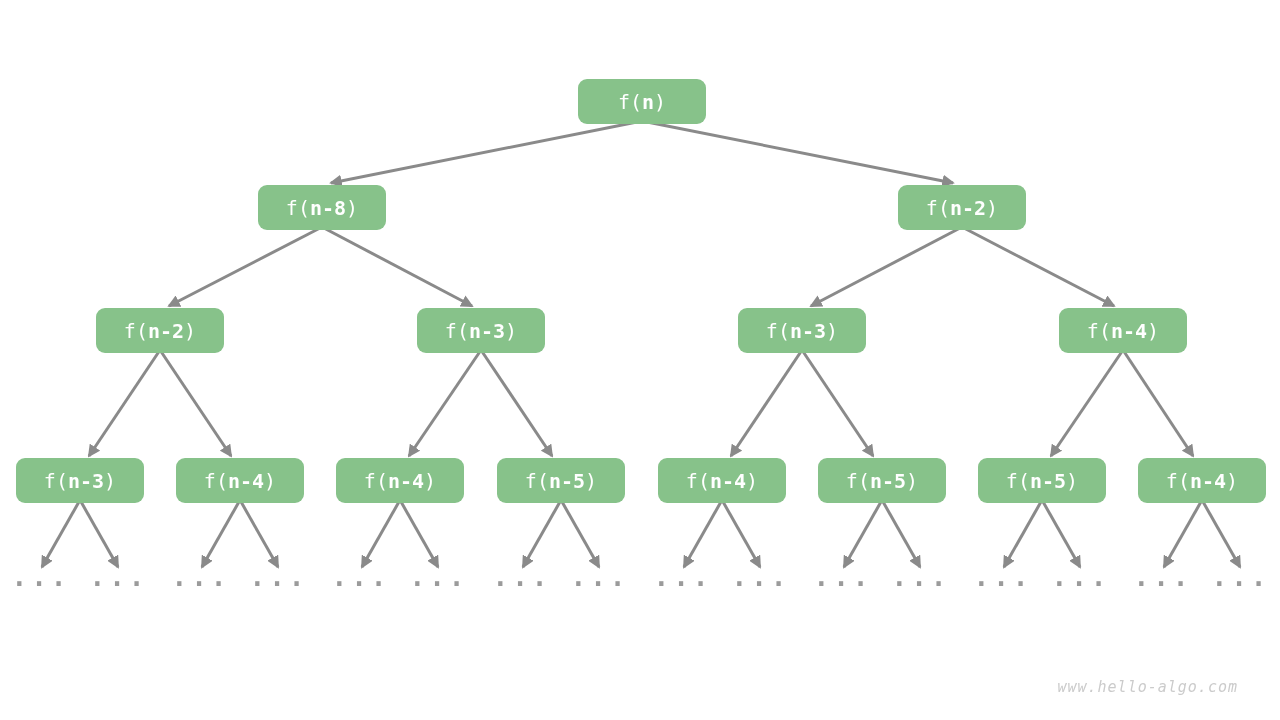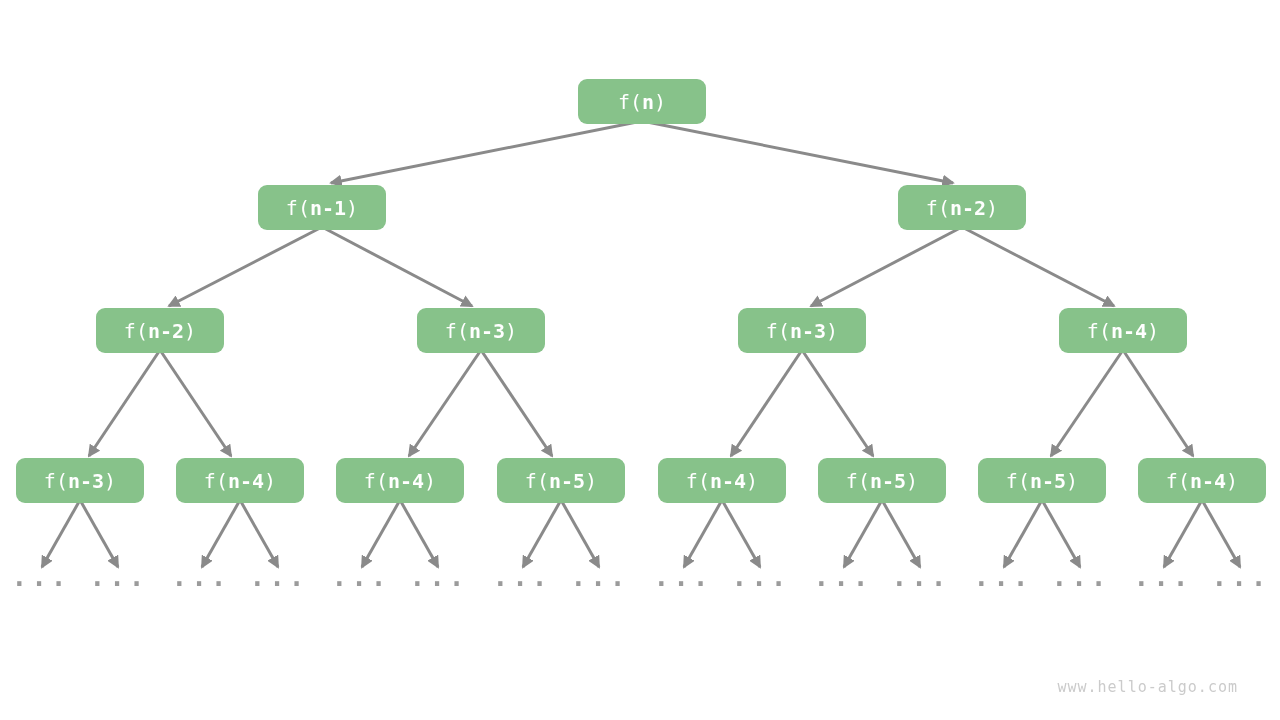--- a/index.html
+++ b/index.html
@@ -56,20 +56,21 @@
     letter-spacing: 4px;
     line-height: 20px;
   }
   #watermark {
     position: absolute;
     right: 42px;
     bottom: 24px;
     font-size: 15px;
     color: var(--watermark);
     letter-spacing: 1px;
+    font-style: italic;
   }
 </style>
 </head>
 <body>
 
 <div id="stage">
   <svg id="edges-svg" viewBox="0 0 1280 720" xmlns="http://www.w3.org/2000/svg">
     <defs>
       <marker id="arrowhead" viewBox="0 0 10 10" refX="8.5" refY="5" markerWidth="4.2" markerHeight="4.2" orient="auto-start-reverse">
         <path d="M 0 0 L 10 5 L 0 10 z" fill="#8a8a8a"></path>
@@ -103,21 +104,21 @@
         <line x1="882" y1="500" x2="844" y2="567" marker-end="url(#arrowhead)"></line>
         <line x1="882" y1="500" x2="920" y2="567" marker-end="url(#arrowhead)"></line>
         <line x1="1042" y1="500" x2="1004" y2="567" marker-end="url(#arrowhead)"></line>
         <line x1="1042" y1="500" x2="1080" y2="567" marker-end="url(#arrowhead)"></line>
         <line x1="1202" y1="500" x2="1164" y2="567" marker-end="url(#arrowhead)"></line>
         <line x1="1202" y1="500" x2="1240" y2="567" marker-end="url(#arrowhead)"></line>
       </g>
   </svg>
   <div id="nodes-layer">
       <div class="tree-node" style="left: 578px; top: 79px;"><span class="pre">f(</span><span class="arg">n</span><span class="post">)</span></div>
-      <div class="tree-node" style="left: 258px; top: 185px;"><span class="pre">f(</span><span class="arg">n-1</span><span class="post">)</span></div>
+      <div class="tree-node" style="left: 258px; top: 185px;"><span class="pre">f(</span><span class="arg">n-8</span><span class="post">)</span></div>
       <div class="tree-node" style="left: 898px; top: 185px;"><span class="pre">f(</span><span class="arg">n-2</span><span class="post">)</span></div>
       <div class="tree-node" style="left: 96px; top: 308px;"><span class="pre">f(</span><span class="arg">n-2</span><span class="post">)</span></div>
       <div class="tree-node" style="left: 417px; top: 308px;"><span class="pre">f(</span><span class="arg">n-3</span><span class="post">)</span></div>
       <div class="tree-node" style="left: 738px; top: 308px;"><span class="pre">f(</span><span class="arg">n-3</span><span class="post">)</span></div>
       <div class="tree-node" style="left: 1059px; top: 308px;"><span class="pre">f(</span><span class="arg">n-4</span><span class="post">)</span></div>
       <div class="tree-node" style="left: 16px; top: 458px;"><span class="pre">f(</span><span class="arg">n-3</span><span class="post">)</span></div>
       <div class="tree-node" style="left: 176px; top: 458px;"><span class="pre">f(</span><span class="arg">n-4</span><span class="post">)</span></div>
       <div class="tree-node" style="left: 336px; top: 458px;"><span class="pre">f(</span><span class="arg">n-4</span><span class="post">)</span></div>
       <div class="tree-node" style="left: 497px; top: 458px;"><span class="pre">f(</span><span class="arg">n-5</span><span class="post">)</span></div>
       <div class="tree-node" style="left: 658px; top: 458px;"><span class="pre">f(</span><span class="arg">n-4</span><span class="post">)</span></div>

